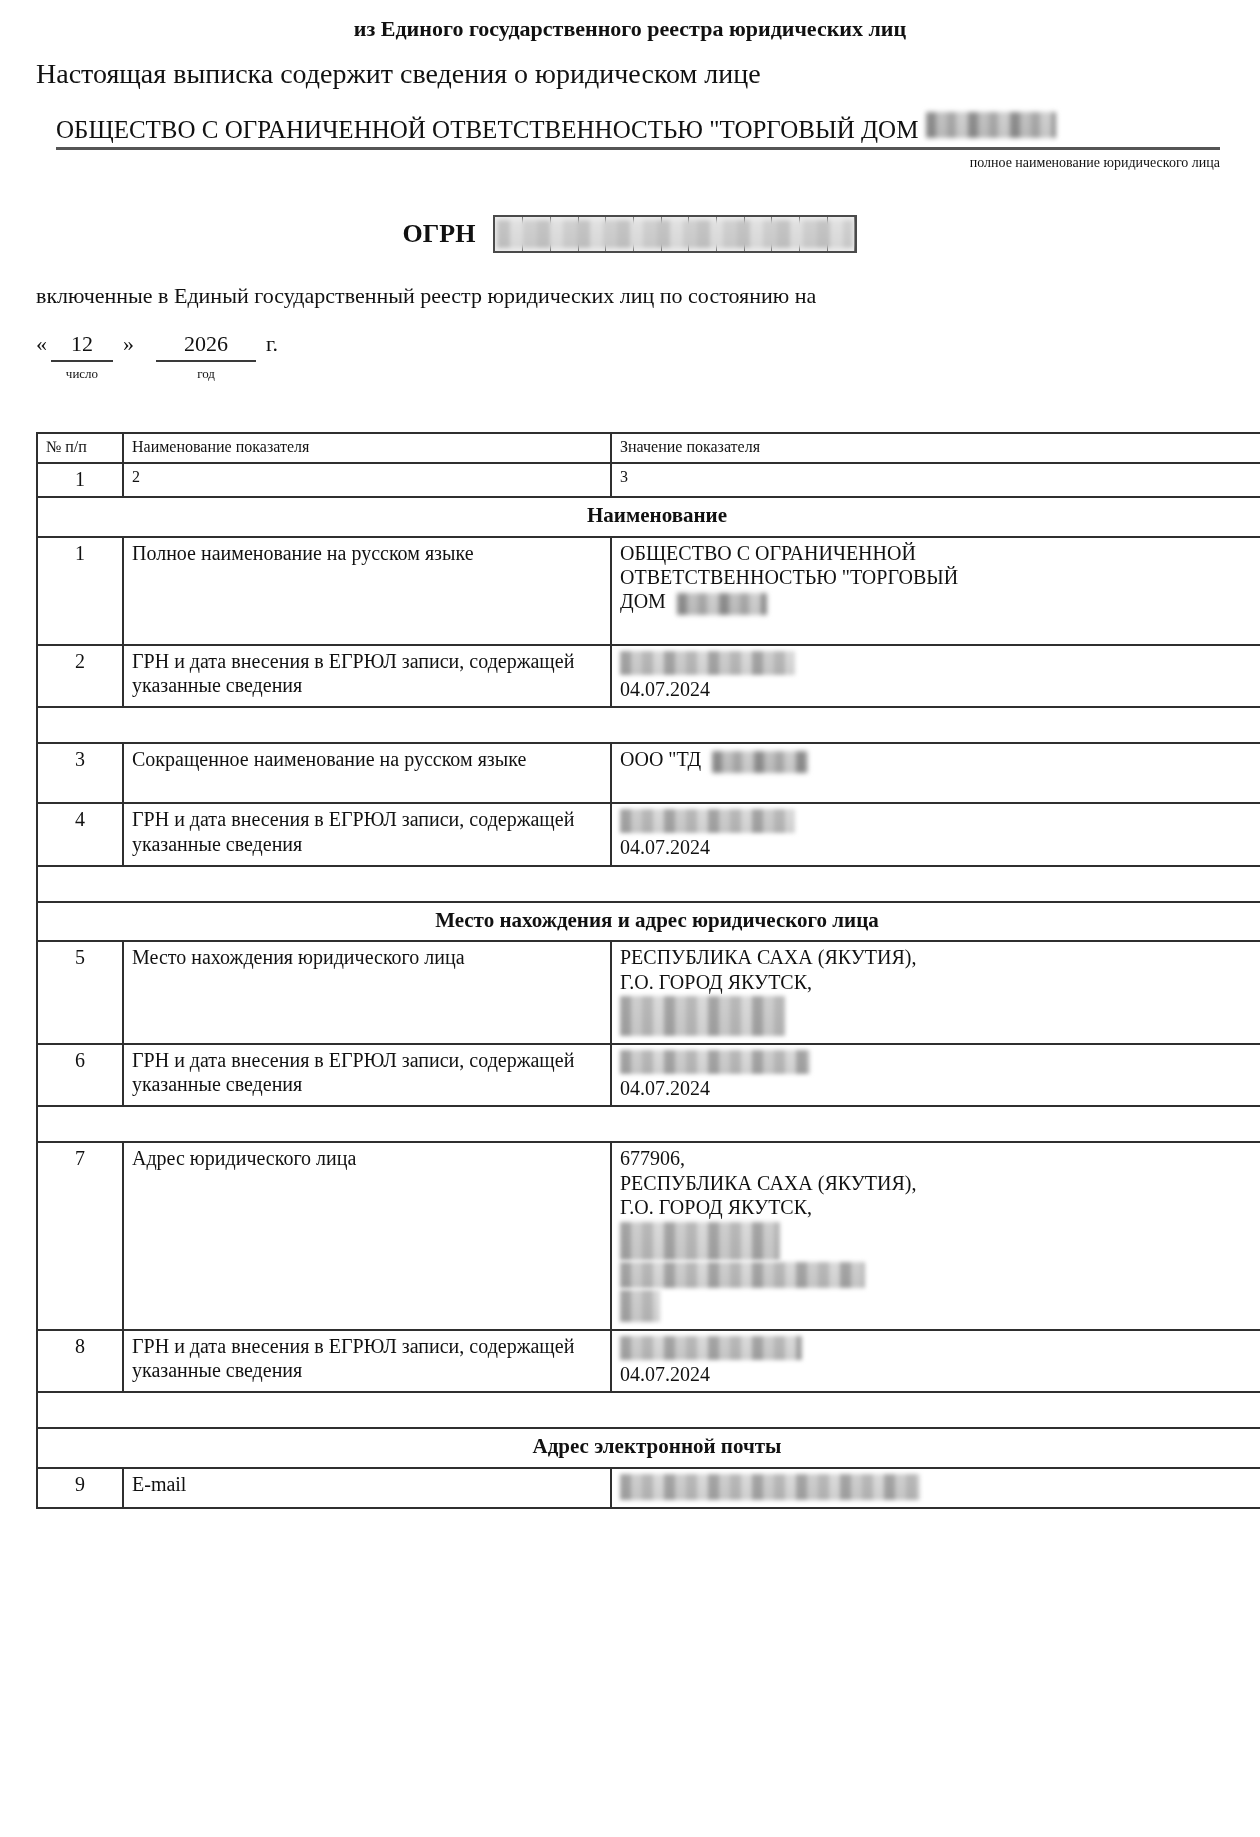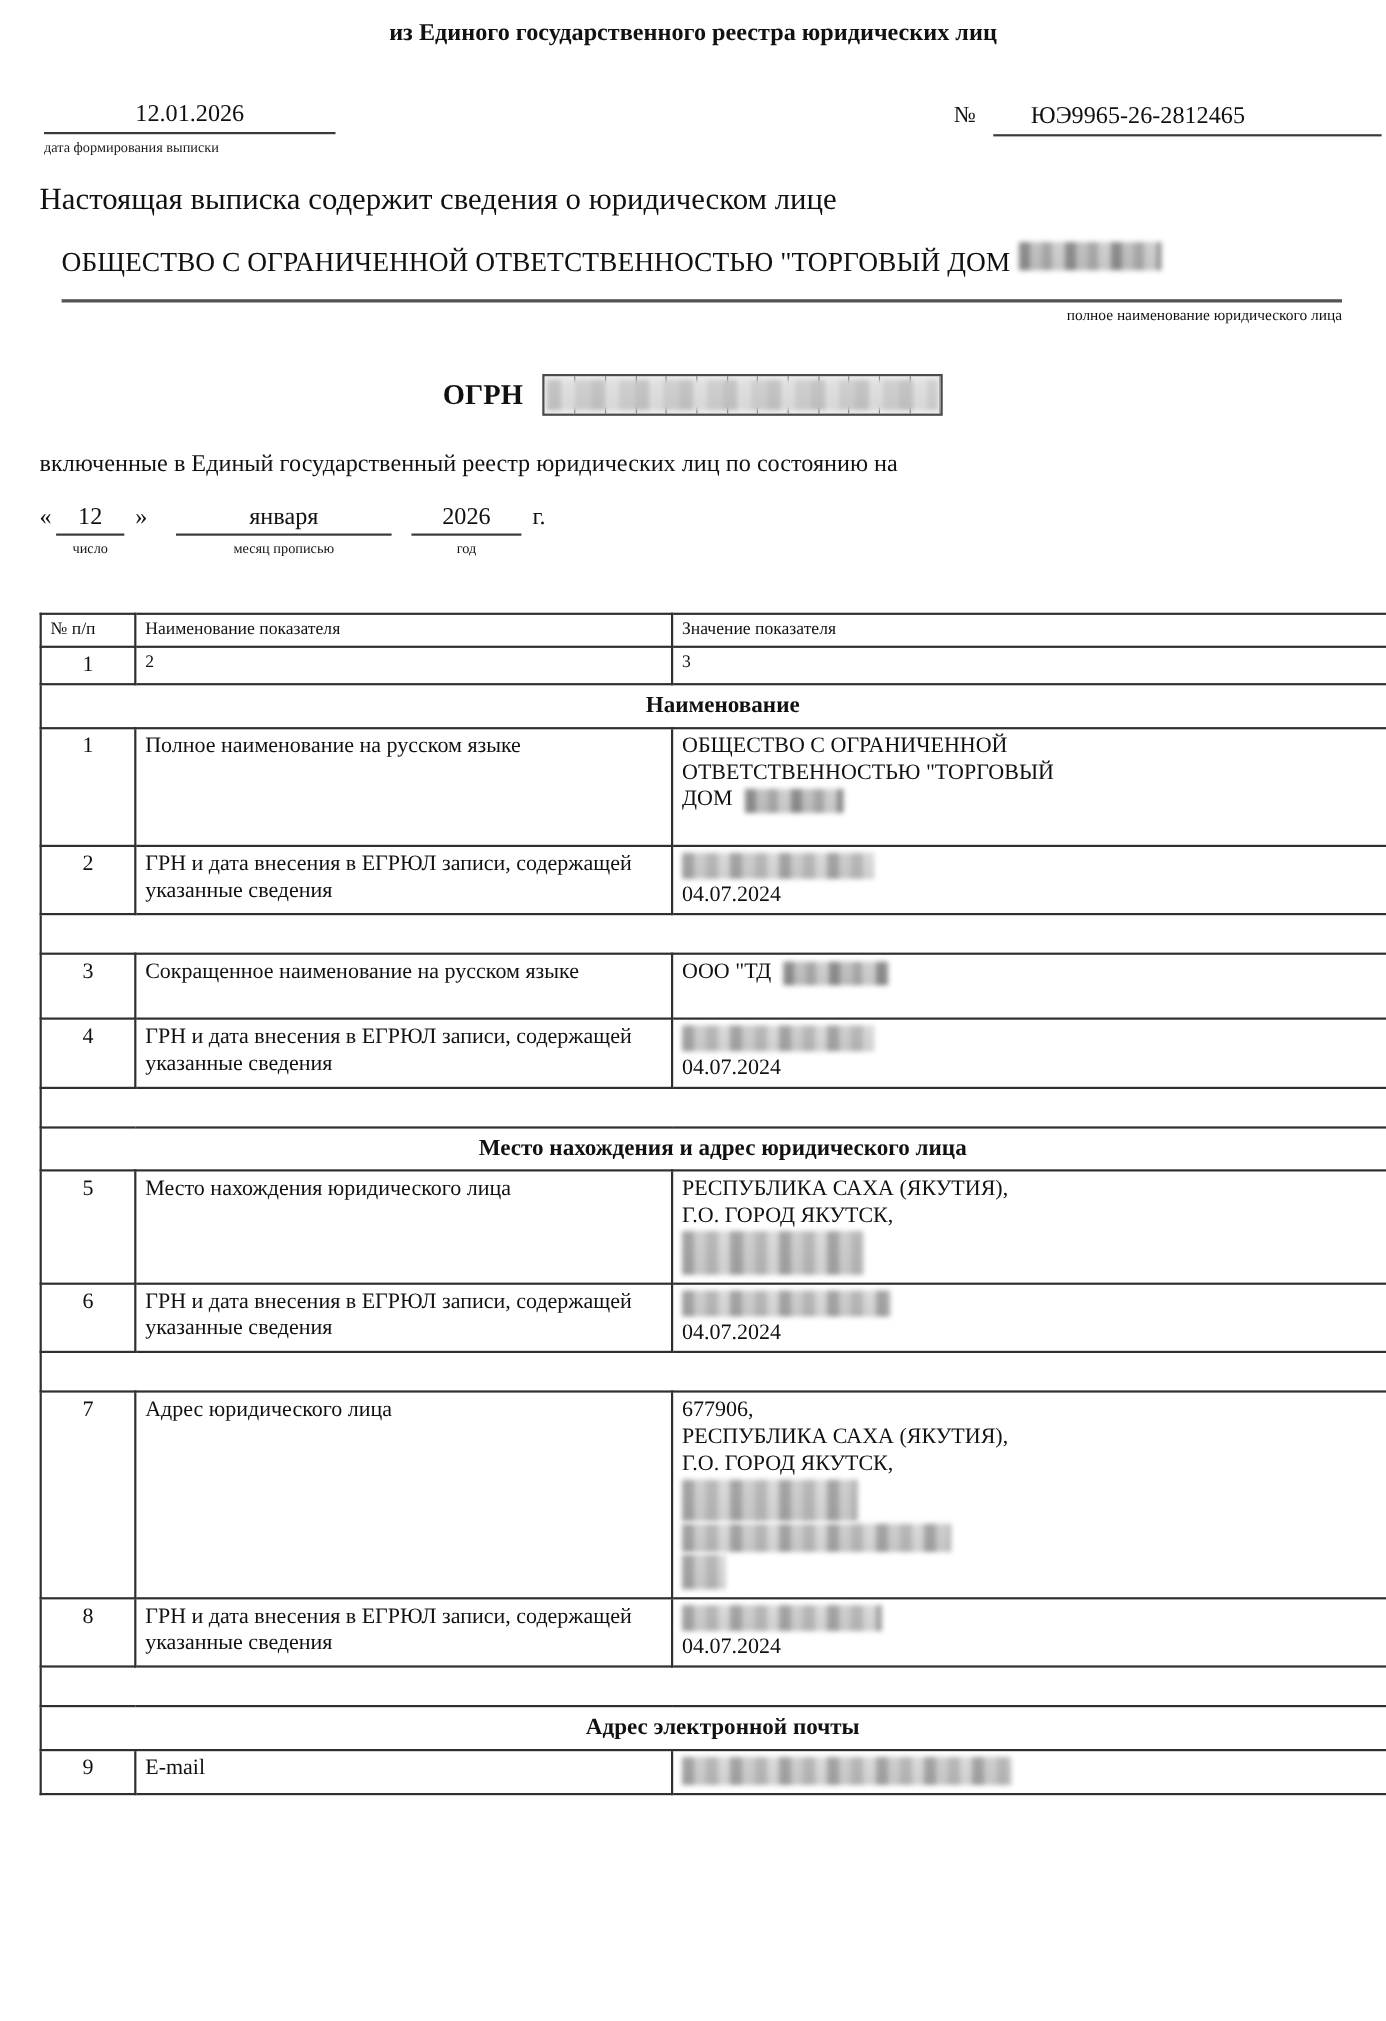--- a/index.html
+++ b/index.html
@@ -100,21 +100,21 @@
   
   .fullname-wrap {
     margin: 22px 40px 0 56px;
     position: relative;
   }
   .fullname-text {
     font-size: 25px;
     white-space: nowrap;
     display: flex;
     align-items: baseline;
-    padding-bottom: 19px;
+    padding-bottom: 3px;
   }
   .fullname-rule {
     border-bottom: 3px solid #555555;
   }
   .fullname-caption {
     text-align: right;
     font-size: 14px;
     margin-top: 5px;
   }
 
@@ -257,35 +257,20 @@
 
   .rb { display: block; margin: 2px 0 2px 0; }
 </style>
 </head>
 <body>
 
 <div class="page">
 
   <div class="doc-subtitle">из Единого государственного реестра юридических лиц</div>
 
-  <div class="meta-row">
-
-    <div class="meta-date-block">
-      <div class="meta-date-value meta-rule">12.01.2026</div>
-      <div class="meta-caption">дата формирования выписки</div>
-    </div>
-
-    <div class="meta-num-block">
-      <div class="meta-num-sign">№</div>
-      <div class="meta-num-field">
-        <div class="meta-num-value meta-rule">ЮЭ9965-26-2812465</div>
-      </div>
-    </div>
-
-  </div>
 
   <div class="intro-line">Настоящая выписка содержит сведения о юридическом лице</div>
 
   <div class="fullname-wrap">
     <div class="fullname-text fullname-rule">
       <span>ОБЩЕСТВО С ОГРАНИЧЕННОЙ ОТВЕТСТВЕННОСТЬЮ "ТОРГОВЫЙ ДОМ</span>
       <span class="redact dark" style="width:130px;height:26px;margin-left:8px;"></span>
     </div>
     <div class="fullname-caption">полное наименование юридического лица</div>
   </div>
@@ -315,24 +300,20 @@
   <div class="datewords">
     <div class="dw-quote">«</div>
 
     <div class="dw-field dw-day">
       <div class="dw-val dw-rule">12</div>
       <div class="dw-cap">число</div>
     </div>
 
     <div class="dw-quote dw-g">»</div>
 
-    <div class="dw-field dw-month">
-      <div class="dw-val dw-rule">января</div>
-      <div class="dw-cap">месяц прописью</div>
-    </div>
 
     <div class="dw-field dw-year">
       <div class="dw-val dw-rule">2026</div>
       <div class="dw-cap">год</div>
     </div>
 
     <div class="dw-quote dw-g">г.</div>
   </div>
 
   <table class="egrul">

